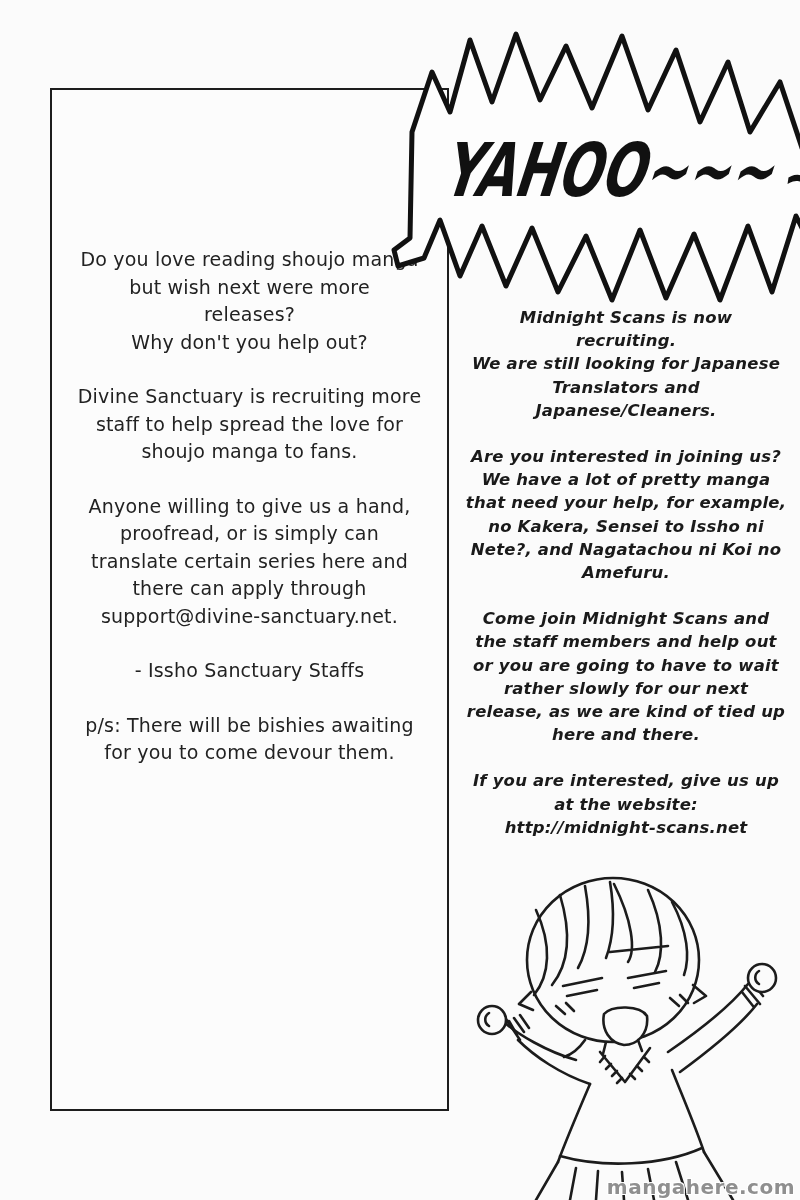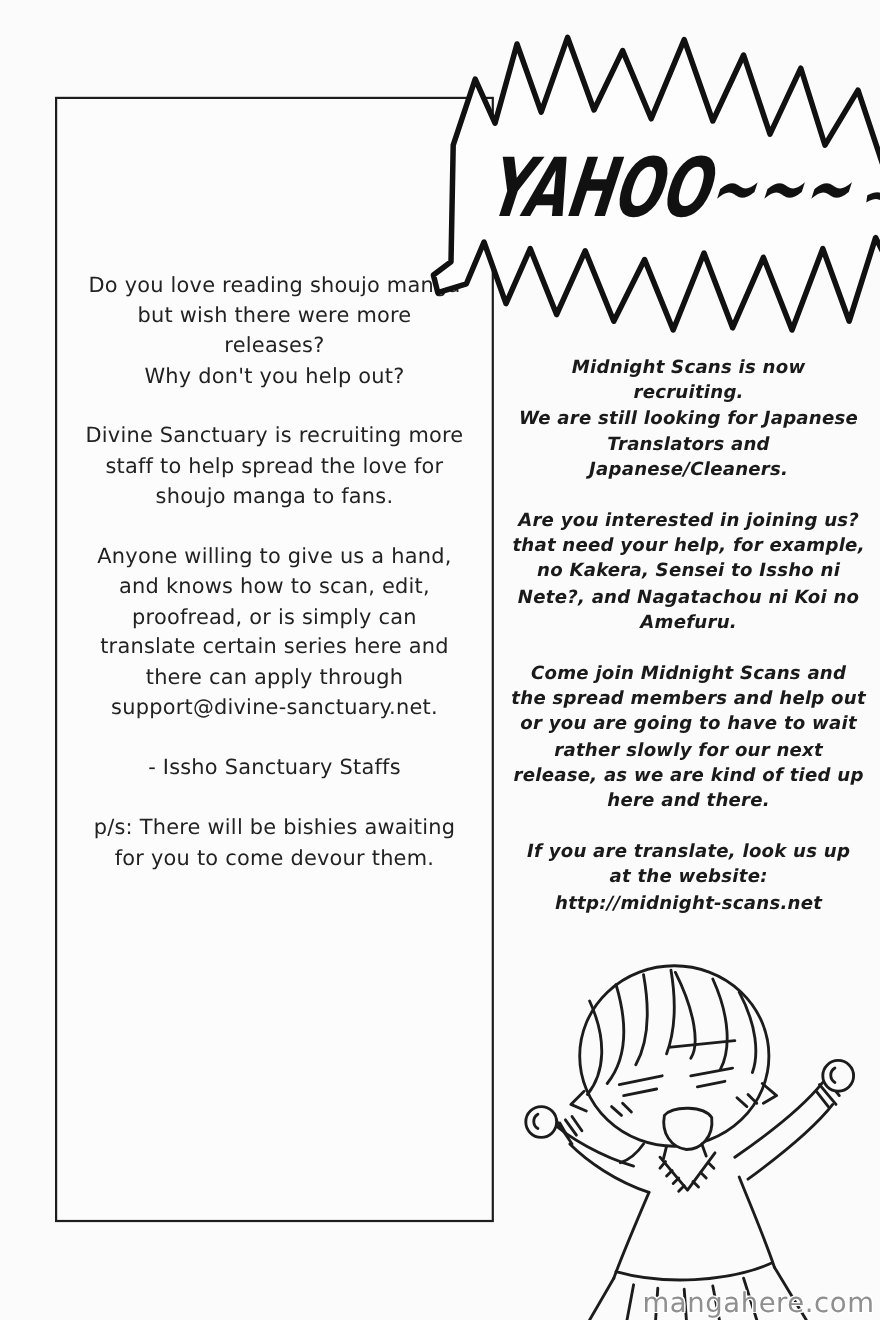--- a/index.html
+++ b/index.html
@@ -16,54 +16,53 @@
   }
   .notice-box .para {
     margin:0 0 27px 0; font-size:19px; line-height:27.5px; letter-spacing:0.2px;
     color:#222;
   }
   
   .right-col {
     position:absolute; left:452px; top:306px; width:348px; text-align:center;
     font-style:italic; font-weight:bold; color:#1a1a1a;
   }
-  .right-col .para { margin:16px 0 23px 0; font-size:16.5px; line-height:23.2px; letter-spacing:0.2px; }
+  .right-col .para { margin:0 0 23px 0; font-size:16.5px; line-height:23.2px; letter-spacing:0.2px; }
   .line { white-space:nowrap; }
   
   .burst-svg { position:absolute; left:372px; top:18px; }
   
   .chibi-svg { position:absolute; left:455px; top:870px; }
   
   .watermark {
     position:absolute; right:5px; bottom:1px;
-    font-size:25px; font-weight:normal; letter-spacing:0.5px; font-style:normal;
+    font-size:20px; font-weight:bold; letter-spacing:0.5px; font-style:normal;
     color:#8f8f8f;
     text-shadow:-1px -1px 0 #ffffff, 1px -1px 0 #ffffff, -1px 1px 0 #ffffff, 1px 1px 0 #ffffff;
   }
 </style>
 </head>
 <body>
 
 <div class="page">
 
   <div class="notice-box">
     <div class="para">
         <div class="line">Do you love reading shoujo manga</div>
-        <div class="line">but wish there were more</div>
+        <div class="line">but wish next were more</div>
         <div class="line">releases?</div>
         <div class="line">Why don't you help out?</div>
       </div>
     <div class="para">
         <div class="line">Divine Sanctuary is recruiting more</div>
         <div class="line">staff to help spread the love for</div>
         <div class="line">shoujo manga to fans.</div>
       </div>
     <div class="para">
         <div class="line">Anyone willing to give us a hand,</div>
-        <div class="line">and knows how to scan, edit,</div>
         <div class="line">proofread, or is simply can</div>
         <div class="line">translate certain series here and</div>
         <div class="line">there can apply through</div>
         <div class="line">support@divine-sanctuary.net.</div>
       </div>
     <div class="para">
         <div class="line">- Issho Sanctuary Staffs</div>
       </div>
     <div class="para">
         <div class="line">p/s: There will be bishies awaiting</div>
@@ -84,35 +83,36 @@
   <div class="right-col">
     <div class="para">
         <div class="line">Midnight Scans is now</div>
         <div class="line">recruiting.</div>
         <div class="line">We are still looking for Japanese</div>
         <div class="line">Translators and</div>
         <div class="line">Japanese/Cleaners.</div>
       </div>
     <div class="para">
         <div class="line">Are you interested in joining us?</div>
+        <div class="line">We have a lot of pretty manga</div>
         <div class="line">that need your help, for example,</div>
         <div class="line">no Kakera, Sensei to Issho ni</div>
         <div class="line">Nete?, and Nagatachou ni Koi no</div>
         <div class="line">Amefuru.</div>
       </div>
     <div class="para">
         <div class="line">Come join Midnight Scans and</div>
-        <div class="line">the spread members and help out</div>
+        <div class="line">the staff members and help out</div>
         <div class="line">or you are going to have to wait</div>
         <div class="line">rather slowly for our next</div>
         <div class="line">release, as we are kind of tied up</div>
         <div class="line">here and there.</div>
       </div>
     <div class="para">
-        <div class="line">If you are translate, look us up</div>
+        <div class="line">If you are interested, give us up</div>
         <div class="line">at the website:</div>
         <div class="line">http://midnight-scans.net</div>
       </div>
   </div>
 
   <svg class="chibi-svg" width="345" height="330" viewBox="455 870 345 330" xmlns="http://www.w3.org/2000/svg" fill="none" stroke="#1c1c1c" stroke-width="2.6" stroke-linecap="round" stroke-linejoin="round">
 
     <path d="M576,1060 C548,1052 516,1034 502,1020 M590,1084 C560,1074 534,1056 518,1040"></path>
     <path d="M504,1016 L520,1040 M509,1021 L517,1035 M514,1018 L524,1032 M520,1015 L529,1028"></path>
     <circle cx="492" cy="1020" r="14" fill="#fbfbfb"></circle>

